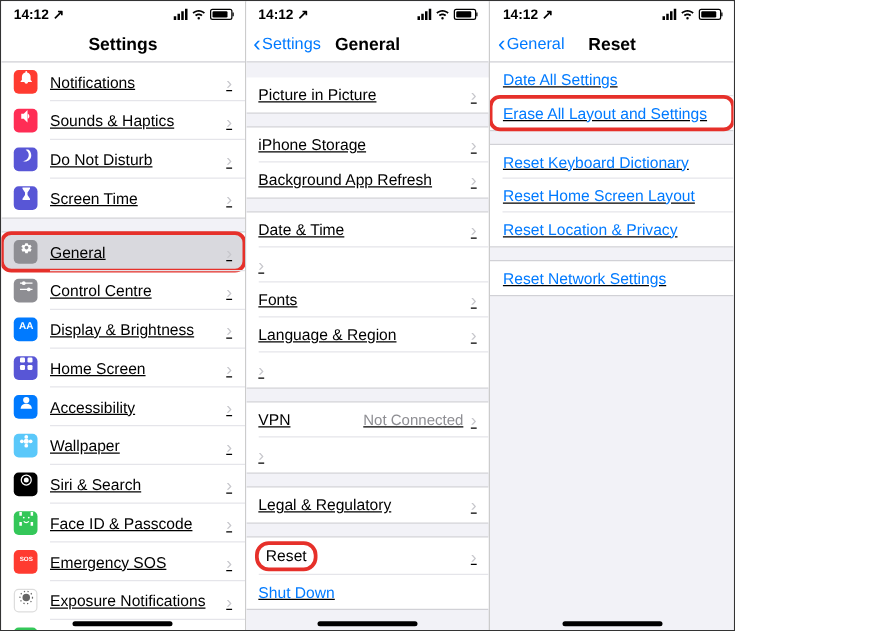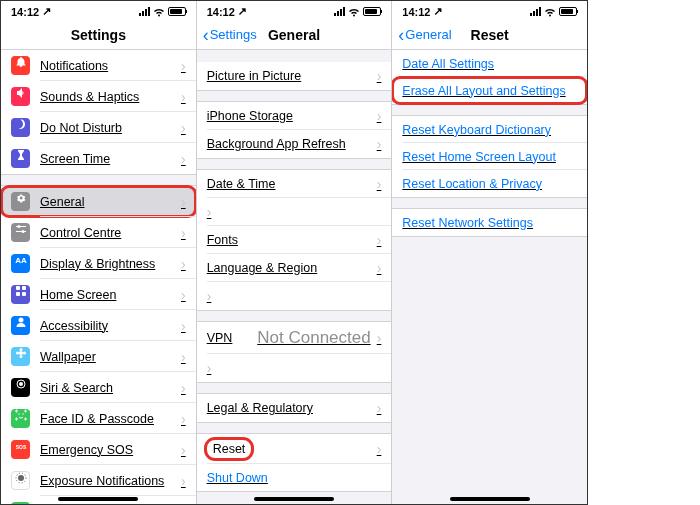--- a/index.html
+++ b/index.html
@@ -26,21 +26,21 @@
   .navbar .back .chev { font-size: 18px; line-height: 1; margin-right: 1px; }
 
   .list { flex: 1; overflow: hidden; }
   .group { margin-top: 10px; background: #fff; border-top: 1px solid #d1d1d6; border-bottom: 1px solid #d1d1d6; text-decoration: underline; }
   .group:first-child { margin-top: 0; border-top: none; }
   .row { display: flex; align-items: center; padding: 6px 10px 6px 10px; min-height: 27px; position: relative; }
   .row .icon { width: 19px; height: 19px; border-radius: 4px; margin-right: 10px; display: flex; align-items: flex-start; justify-content: center; flex-shrink: 0; }
   .row .icon svg { width: 12px; height: 12px; fill: #fff; }
   .row .label { flex: 1; font-size: 12.5px; color: #000; }
   .row .label.link { color: #007aff; }
-  .row .detail { font-size: 17px; color: #8e8e93; margin-right: 6px; }
+  .row .detail { font-size: 12px; color: #8e8e93; margin-right: 6px; }
   .row .chev { color: #c7c7cc; font-size: 14px; }
   .row::after { content: ''; position: absolute; left: 10px; right: 0; bottom: 0; height: 1px; background: #e5e5ea; }
   .row.with-icon::after { left: 39px; }
   .row:last-child::after { display: none; }
   .row.highlighted { background: #d9d9de; }
   .row.circled { outline: 3px solid #e6302a; outline-offset: -2px; border-radius: 8px; }
   .row .circle-label { outline: 3px solid #e6302a; border-radius: 8px; padding: 2px 6px; display: inline-block; }
 
   .homebar { position: absolute; bottom: 3px; left: 50%; transform: translateX(-50%); width: 80px; height: 4px; background: #000; border-radius: 3px; }
 

